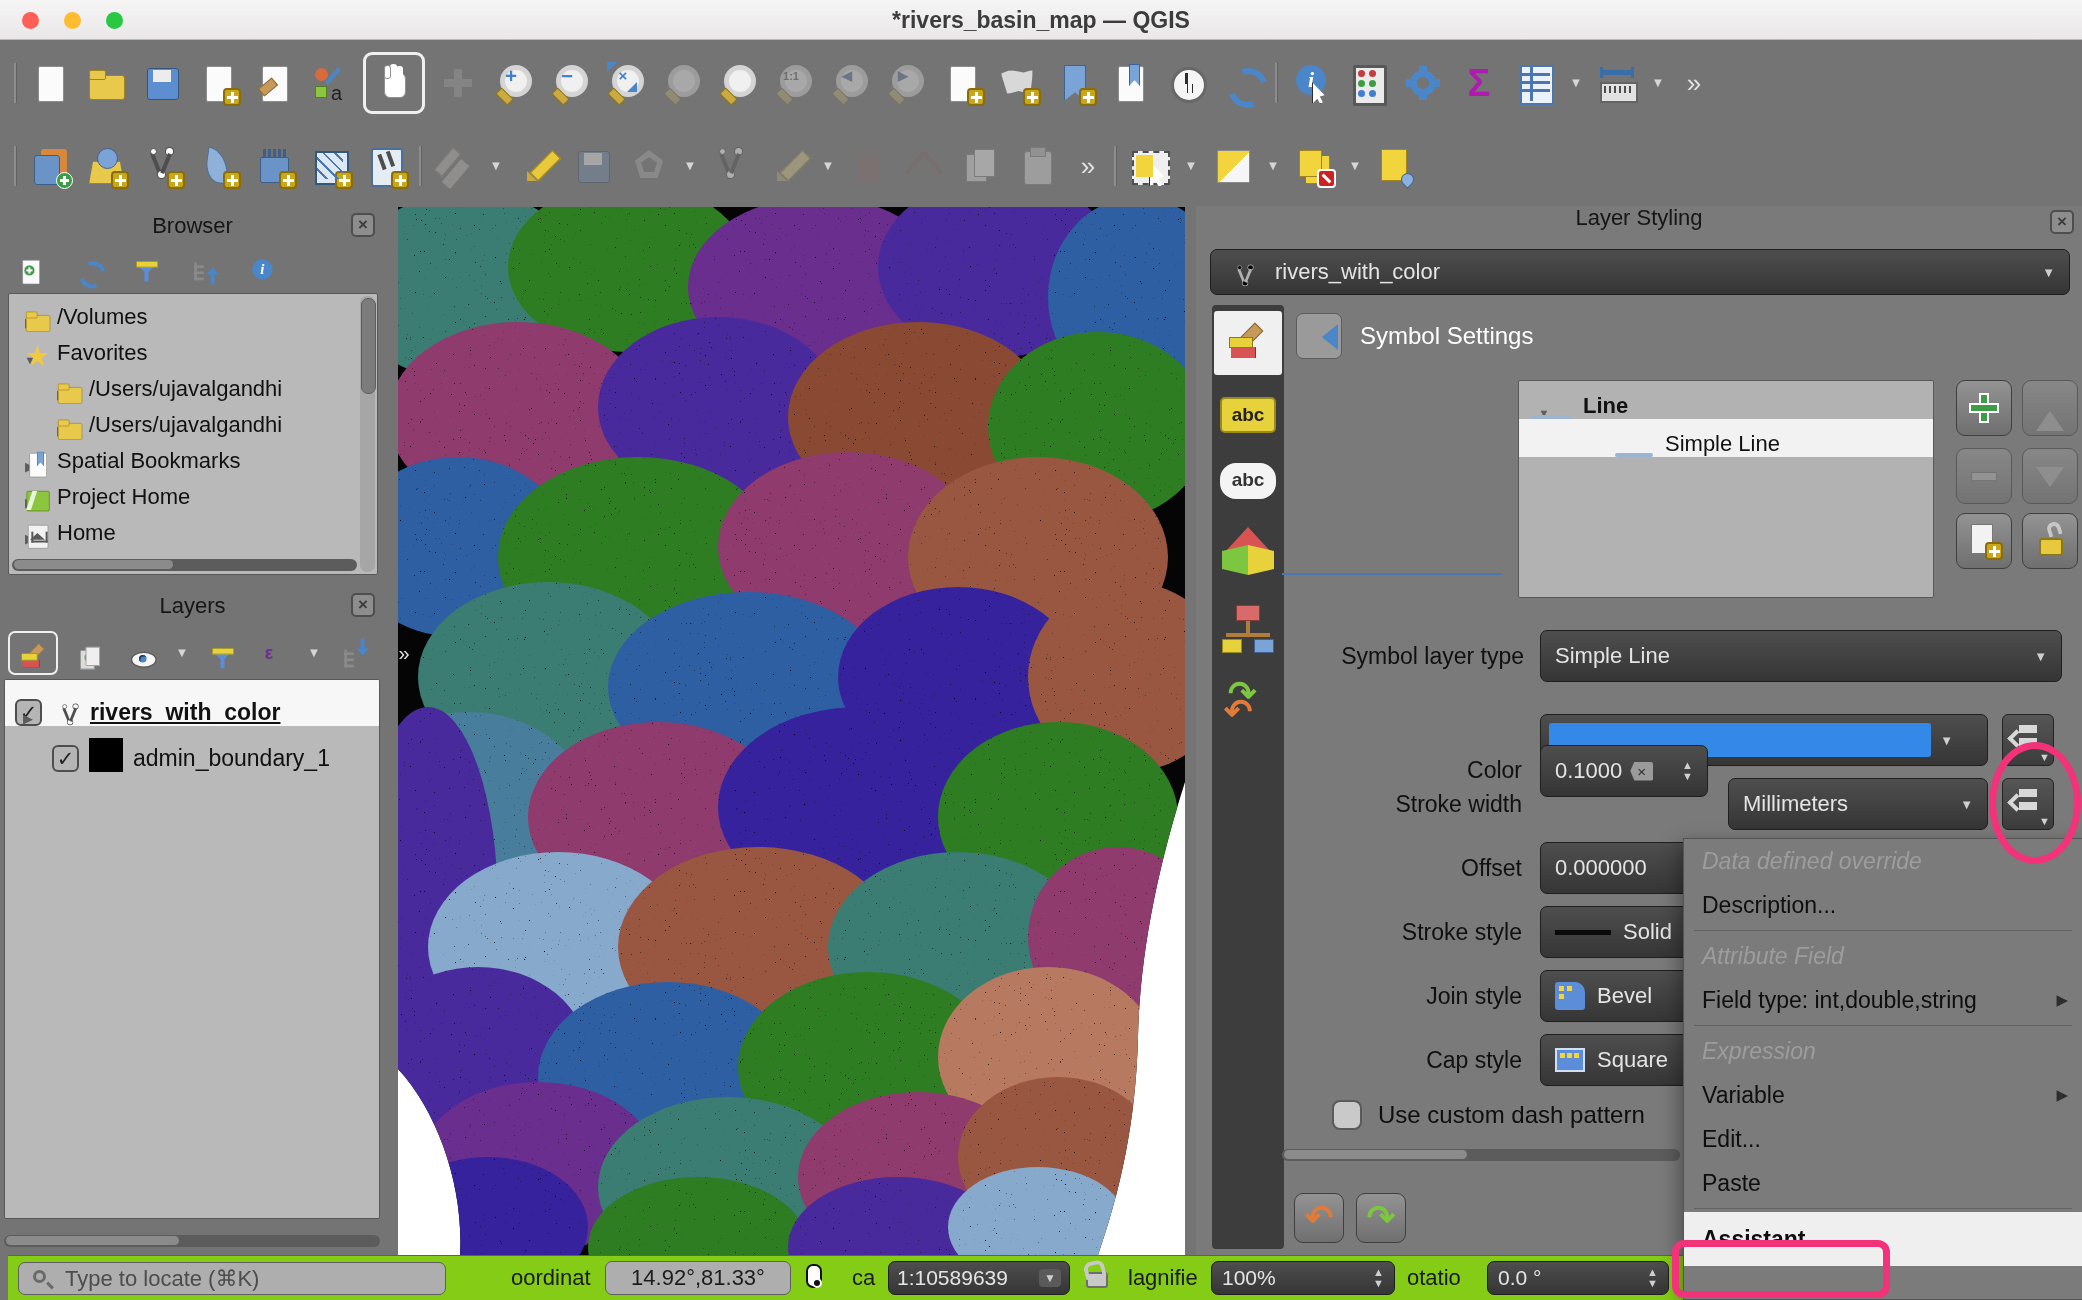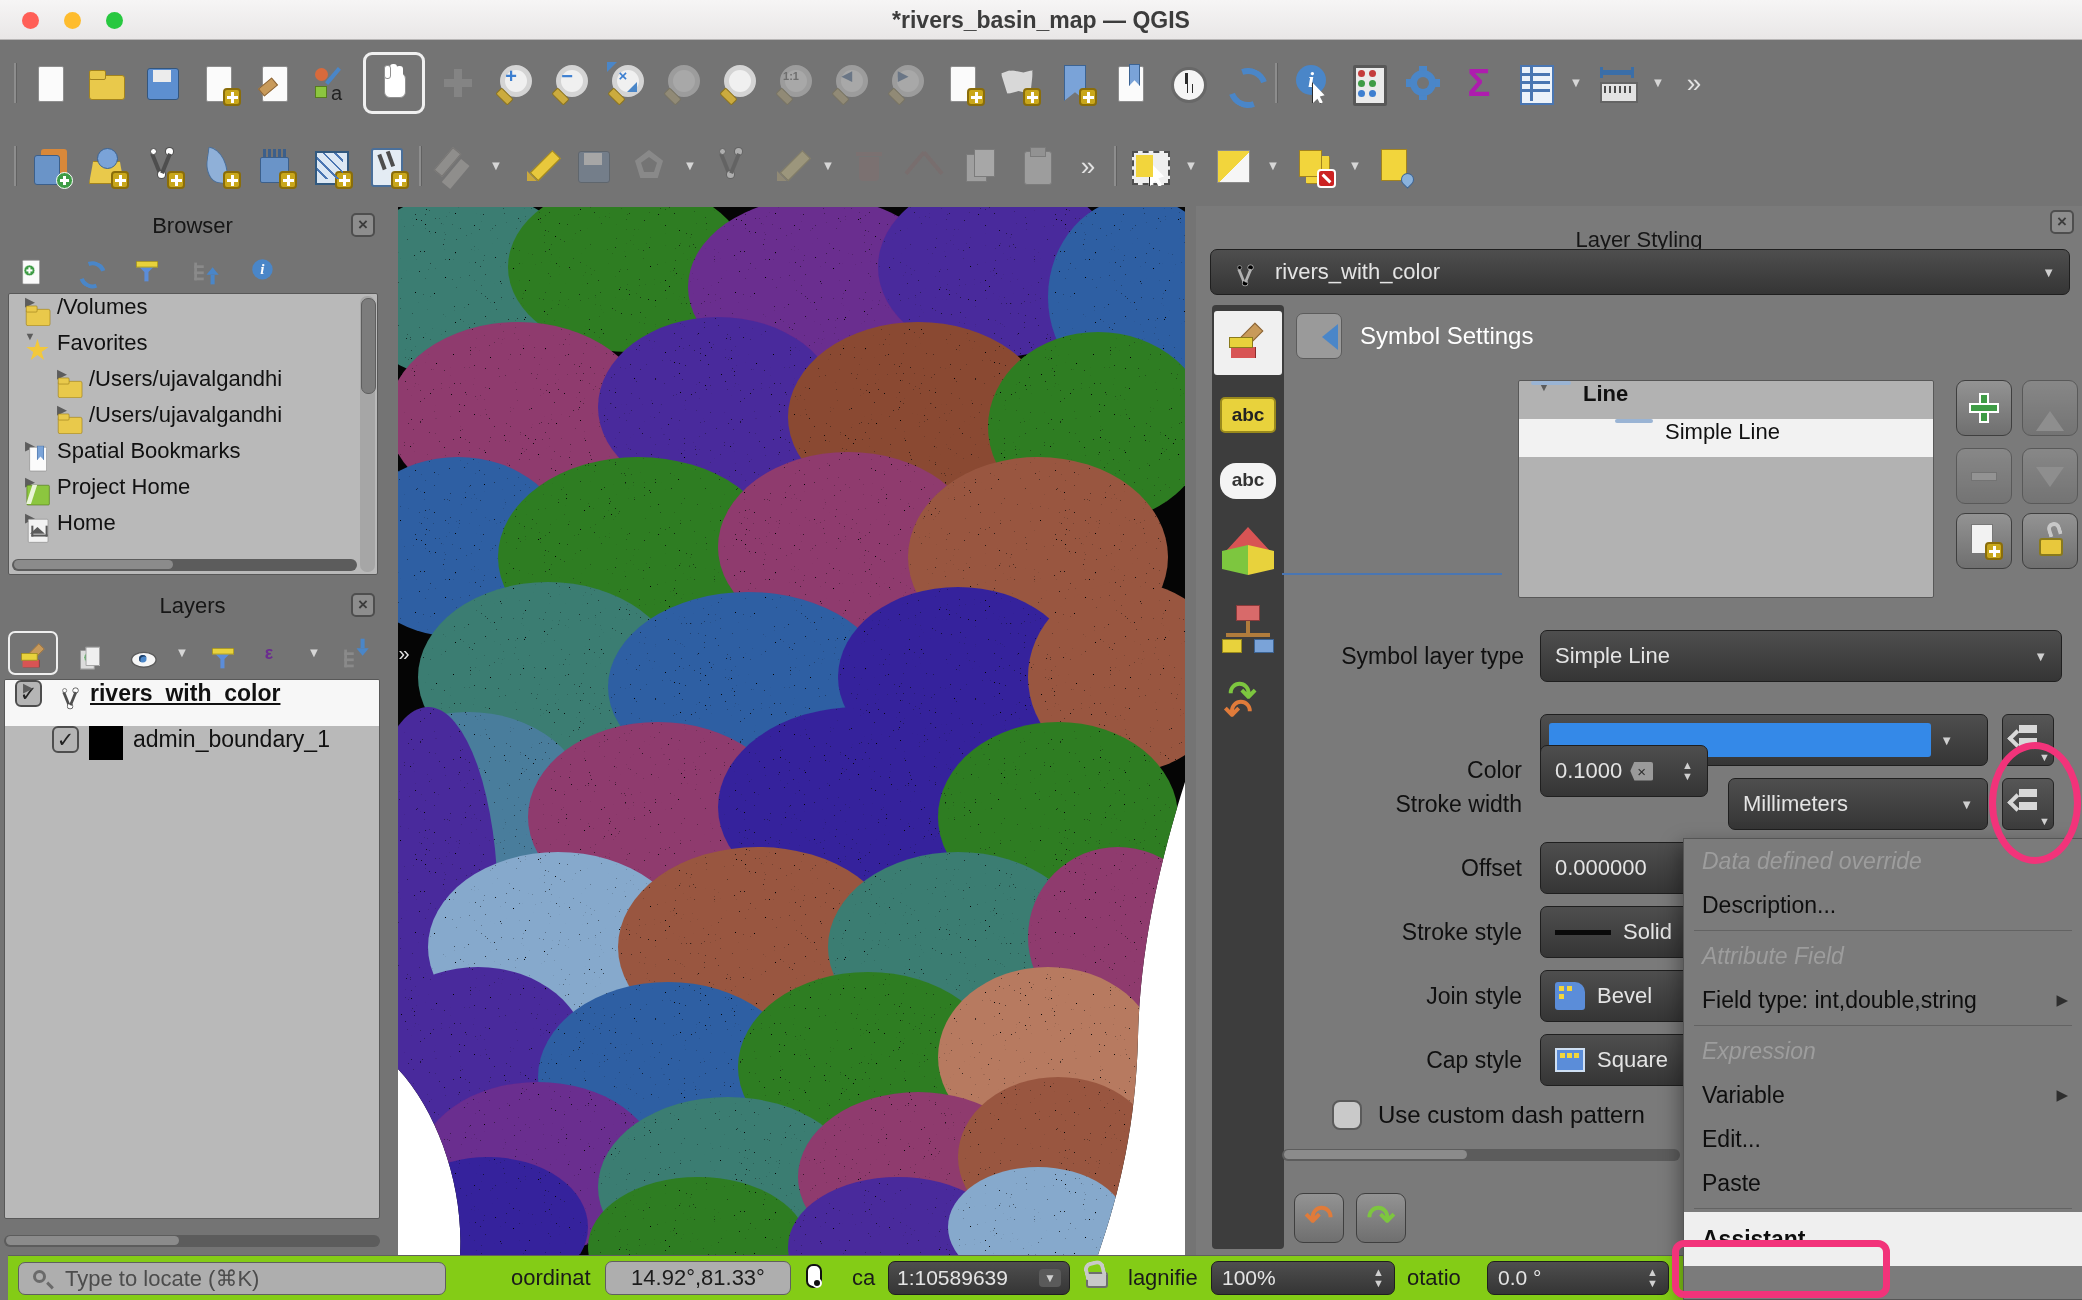--- a/index.html
+++ b/index.html
@@ -128,21 +128,21 @@
 .ddbtn{background:linear-gradient(#565656,#3c3c3c);border:1px solid #232323;border-radius:6px}
 .ddbtn::before{content:"";position:absolute;left:16px;top:10px;width:18px;height:8px;background:#d8d8d8;box-shadow:0 13px 0 #d8d8d8}
 .ddbtn::after{content:"";position:absolute;left:7px;top:17px;width:9px;height:9px;border-left:4px solid #d8d8d8;border-bottom:4px solid #d8d8d8;transform:rotate(45deg)}
 .lockic{width:22px;height:16px;background:#c9c9c9;border:2px solid #6e6e6e;border-radius:3px}
 .lockic::before{content:"";position:absolute;left:-4px;top:-13px;width:13px;height:13px;border:4px solid #c9c9c9;border-bottom:none;border-radius:8px 8px 0 0;transform:rotate(-14deg)}
 
 
 .panel-title{text-align:center;font-size:22px;color:#161616}
 .closebox{width:24px;height:24px;border:2px solid #4e4e4e;border-radius:5px;color:#3c3c3c;font-size:17px;line-height:20px;text-align:center;background:#8d8d8d}
 .treebox{background:var(--listbg);border:1px solid #585858;border-radius:2px;overflow:hidden}
-.trow{display:flex;align-items:flex-start;height:36px;font-size:22px;color:#111;white-space:nowrap}
+.trow{display:flex;align-items:flex-end;height:36px;font-size:22px;color:#111;white-space:nowrap}
 .tri{font-size:13px;color:#5c5c5c;width:26px;text-align:center;flex:0 0 auto}
 .sic{width:30px;height:30px;position:relative;flex:0 0 auto;margin-right:10px;transform:scale(.68);transform-origin:center}
 .vscroll{position:absolute;right:2px;top:2px;bottom:2px;width:15px;background:#a6a6a6;border-radius:7px}
 .vscroll::before{content:"";position:absolute;left:1px;top:2px;width:13px;height:34%;background:#7c7c7c;border:1px solid #5e5e5e;border-radius:7px}
 .hscroll{background:#5c5c5c;border-radius:6px}
 .hscroll::before{content:"";position:absolute;left:2px;top:1px;width:46%;height:9px;background:#8b8b8b;border-radius:5px}
 
 
 .dcombo{background:linear-gradient(#4e4e4e,#353535);border:1px solid #1f1f1f;border-radius:7px;color:var(--wtxt);font-size:22px;display:flex;align-items:center;padding:0 14px;gap:10px}
 .dcombo .ar{margin-left:auto;font-size:13px;color:#cfcfcf}
@@ -468,21 +468,21 @@
     <div class="trow" style="height:46px;padding-left:47px">
       <span style="width:27px;height:27px;background:#b5b5b5;border:2px solid #4e4e4e;border-radius:6px;text-align:center;line-height:24px;font-size:21px;color:#222;flex:0 0 auto;margin-right:10px"><span>✓</span></span>
       <span style="width:34px;height:34px;background:#000;flex:0 0 auto;margin-right:10px"></span>
       <span style="font-size:23px">admin_boundary_1</span>
     </div>
   </div>
   <div class="hscroll abs" style="left:4px;width:376px;top:652px;height:12px"></div>
 </div>
 
 <div class="abs" style="left:1196px;top:205px;width:886px;height:1050px;background:var(--panel)">
-  <div class="panel-title" style="margin-top:22px">Layer Styling</div>
+  <div class="panel-title" style="margin-top:0">Layer Styling</div>
   <b class="closebox" style="right:8px;top:5px"><span>×</span></b>
 
   <div class="dcombo abs" style="left:14px;top:44px;width:860px;height:46px">
     <span class="sic vnode" style="position:relative;filter:invert(1)">
         <b class="dots"></b>
       </span>
     <span>rivers_with_color</span>
     <span class="ar">▼</span>
   </div>
 

